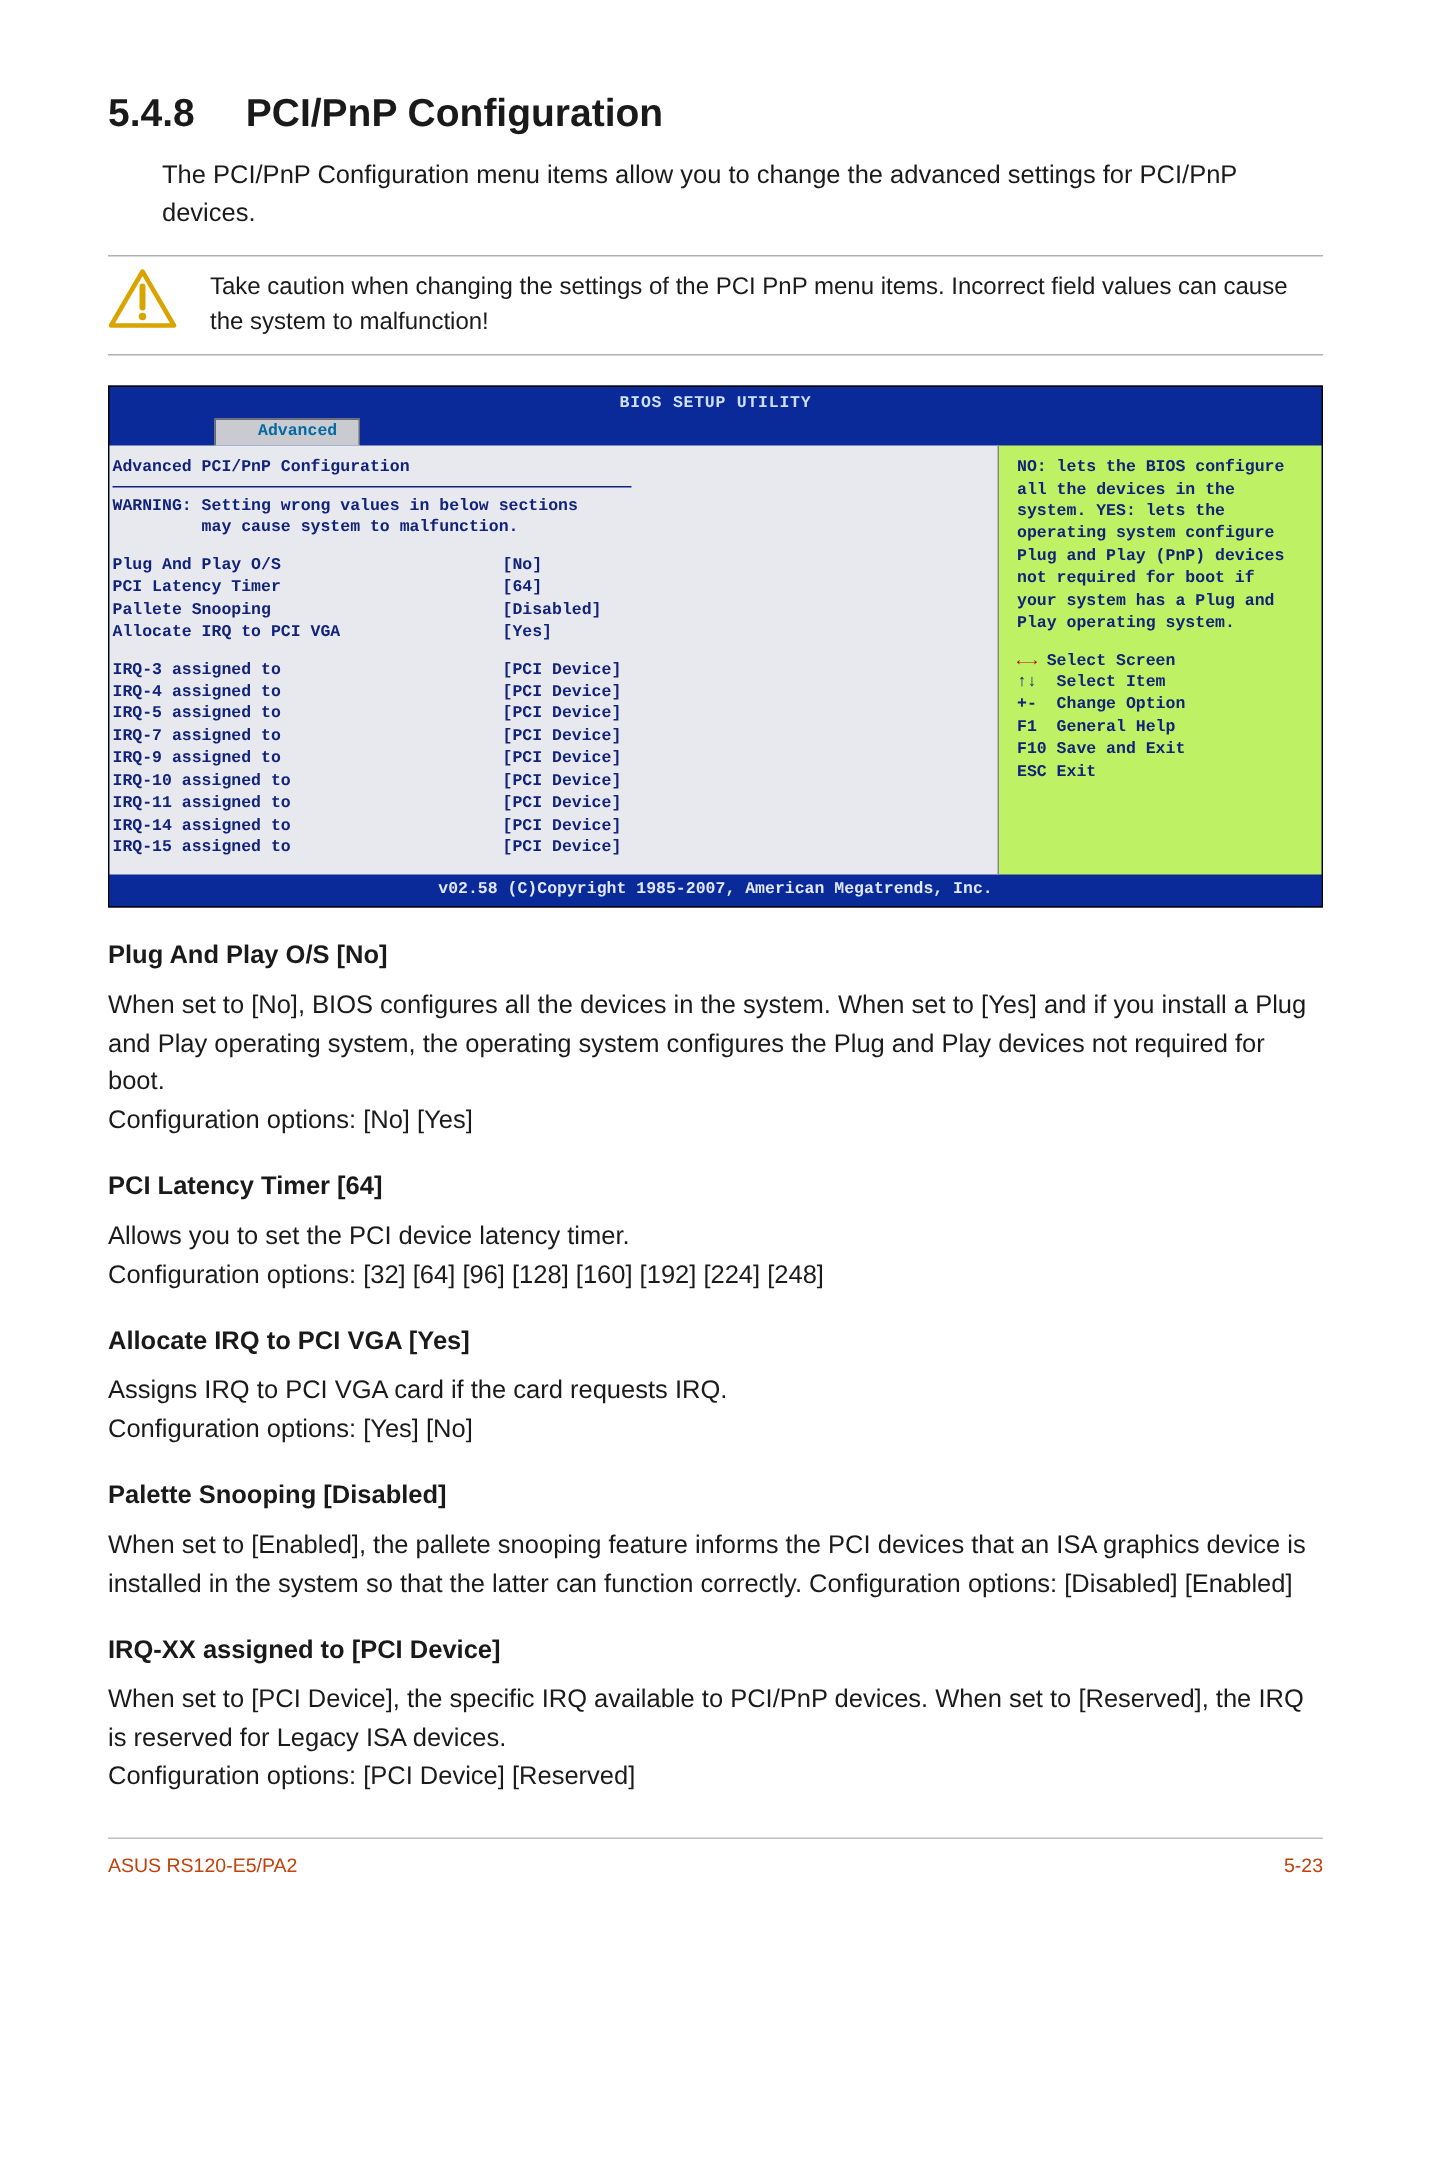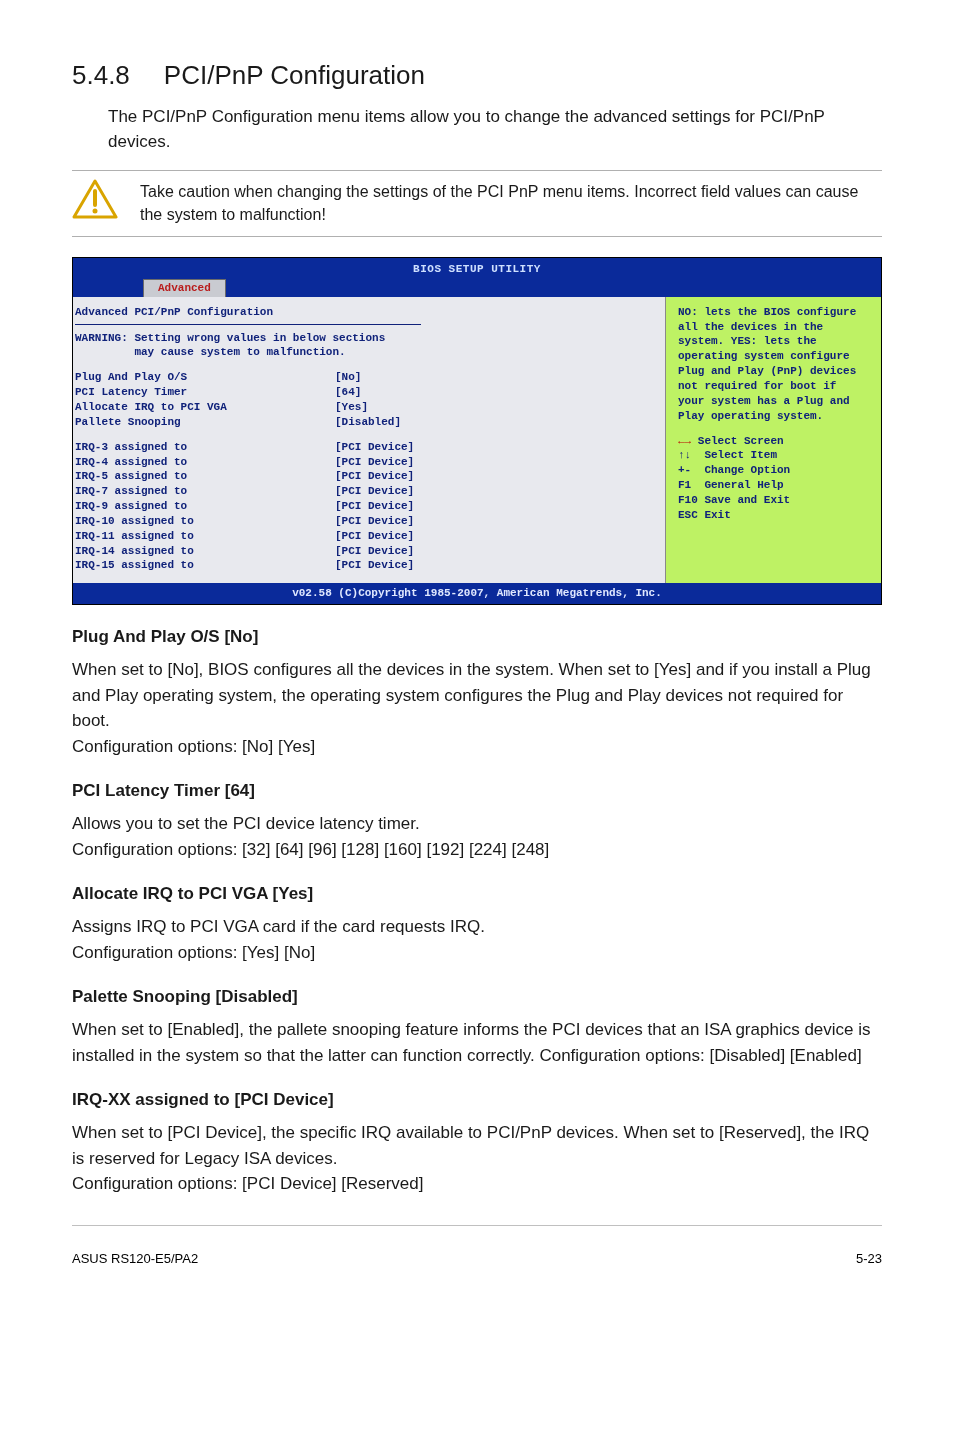--- a/index.html
+++ b/index.html
@@ -1,50 +1,50 @@
 <!DOCTYPE html>
 <html><head>
 <meta charset="utf-8">
 <style>
   * { box-sizing: border-box; margin: 0; padding: 0; }
   html, body { width: 954px; font-family: Arial, Helvetica, sans-serif; color: #1a1a1a; background: #fff; }
   body { padding: 60px 72px 40px 72px; }
 
-  h2.section-title { font-size: 26px; font-weight: 400; margin-bottom: 14px; }
+  h2.section-title { font-size: 26px; font-weight: 700; margin-bottom: 14px; }
   .section-num { display:inline-block; margin-right: 34px; }
   p.lead { font-size: 17px; line-height: 1.45; margin-bottom: 16px; margin-left: 36px; }
 
   .note-wrap { border-top: 1px solid #b0b0b0; border-bottom: 1px solid #b0b0b0; padding: 8px 0 10px 0; display:flex; align-items:flex-start; gap:22px; margin-bottom:20px;}
   .note-icon { width:46px; height:40px; flex:0 0 46px; }
   .note-text { font-size:16px; line-height:1.4; padding-top:2px; }
 
   .bios-box { width: 100%; background:#0a2a9a; border:1px solid #000; font-family: "Courier New", monospace; font-size:11px; line-height:1.35; color:#fff; margin-bottom:22px;}
   .bios-title { text-align:center; color:#cfe0ff; font-weight:bold; padding:4px 0 2px 0; letter-spacing:0.5px;}
   .tab-row { display:flex; padding-left:70px; }
-  .tab-active { background:#c9cbd1; color:#b91c1c; padding:1px 14px 1px 14px; font-weight:bold; border:1px solid #6a6a6a; border-bottom:none;}
+  .tab-active { background:#c9cbd1; color:#0369a1; padding:1px 14px 1px 28px; font-weight:bold; border:1px solid #6a6a6a; border-bottom:none;}
   .bios-panels { display:flex; }
   .bios-left  { flex:1; background:#e8e9ee; color:#10227a; padding:8px 14px 10px 2px; border-right:1px solid #8a8a8a; }
   .bios-right { width:215px; background:#bef264; color:#10227a; padding:8px 12px 10px 12px; font-weight:bold;}
   .bios-left .hdr { font-weight:bold; margin-bottom:4px;}
   .bios-left .divider { border-top:1px solid #10227a; margin:0 0 6px 0; width:60%;}
   .bios-left .warn  { font-weight:bold; margin-bottom:10px; white-space:pre; }
   .bios-row { display:flex; }
   .bios-label { width:260px; font-weight:bold; color:#10227a; white-space:pre;}
   .bios-val   { font-weight:bold; color:#10227a; }
   .bios-block2 { margin-top:10px;}
   .bios-help-top { margin-bottom:10px; font-weight:bold; color:#10227a; line-height:1.35;}
   .bios-keys { font-weight:bold; color:#10227a; line-height:1.35;}
   .bios-keys .arrow-lr { color:#b00; font-weight:bold; }
   .bios-keys .arrow-ud { color:#10227a; font-weight:bold;}
   .bios-keys .row { white-space:pre; }
   .bios-copy { text-align:center; color:#e0e8ff; background:#0a2a9a; font-weight:bold; padding:3px 0;}
 
   h3.sub { font-size:17px; font-weight:700; margin:0 0 10px 0;}
   p.body { font-size:17px; line-height:1.5; margin-bottom:22px;}
-  .footer-line { border-top:1px solid #c0c0c0; margin-top:28px; padding-top:25px; display:flex; justify-content:space-between; font-size:13px; color:#000000;}
+  .footer-line { border-top:1px solid #c0c0c0; margin-top:28px; padding-top:10px; display:flex; justify-content:space-between; font-size:13px; color:#c2410c;}
 </style>
 </head>
 <body>
 
 <h2 class="section-title">
   <span class="section-num">5.4.8</span><span>PCI/PnP Configuration</span>
 </h2>
 
 <p class="lead">The PCI/PnP Configuration menu items allow you to change the advanced settings for PCI/PnP devices.</p>
 
@@ -72,26 +72,26 @@
       <div>
         <div class="bios-row">
             <span class="bios-label">Plug And Play O/S</span>
             <span class="bios-val">[No]</span>
           </div>
         <div class="bios-row">
             <span class="bios-label">PCI Latency Timer</span>
             <span class="bios-val">[64]</span>
           </div>
         <div class="bios-row">
+            <span class="bios-label">Pallete Snooping</span>
+            <span class="bios-val">[Disabled]</span>
+          </div>
+        <div class="bios-row">
             <span class="bios-label">Allocate IRQ to PCI VGA</span>
             <span class="bios-val">[Yes]</span>
-          </div>
-        <div class="bios-row">
-            <span class="bios-label">Pallete Snooping</span>
-            <span class="bios-val">[Disabled]</span>
           </div>
       </div>
 
       <div class="bios-block2">
         <div class="bios-row">
             <span class="bios-label">IRQ-3 assigned to</span>
             <span class="bios-val">[PCI Device]</span>
           </div>
         <div class="bios-row">
             <span class="bios-label">IRQ-4 assigned to</span>

